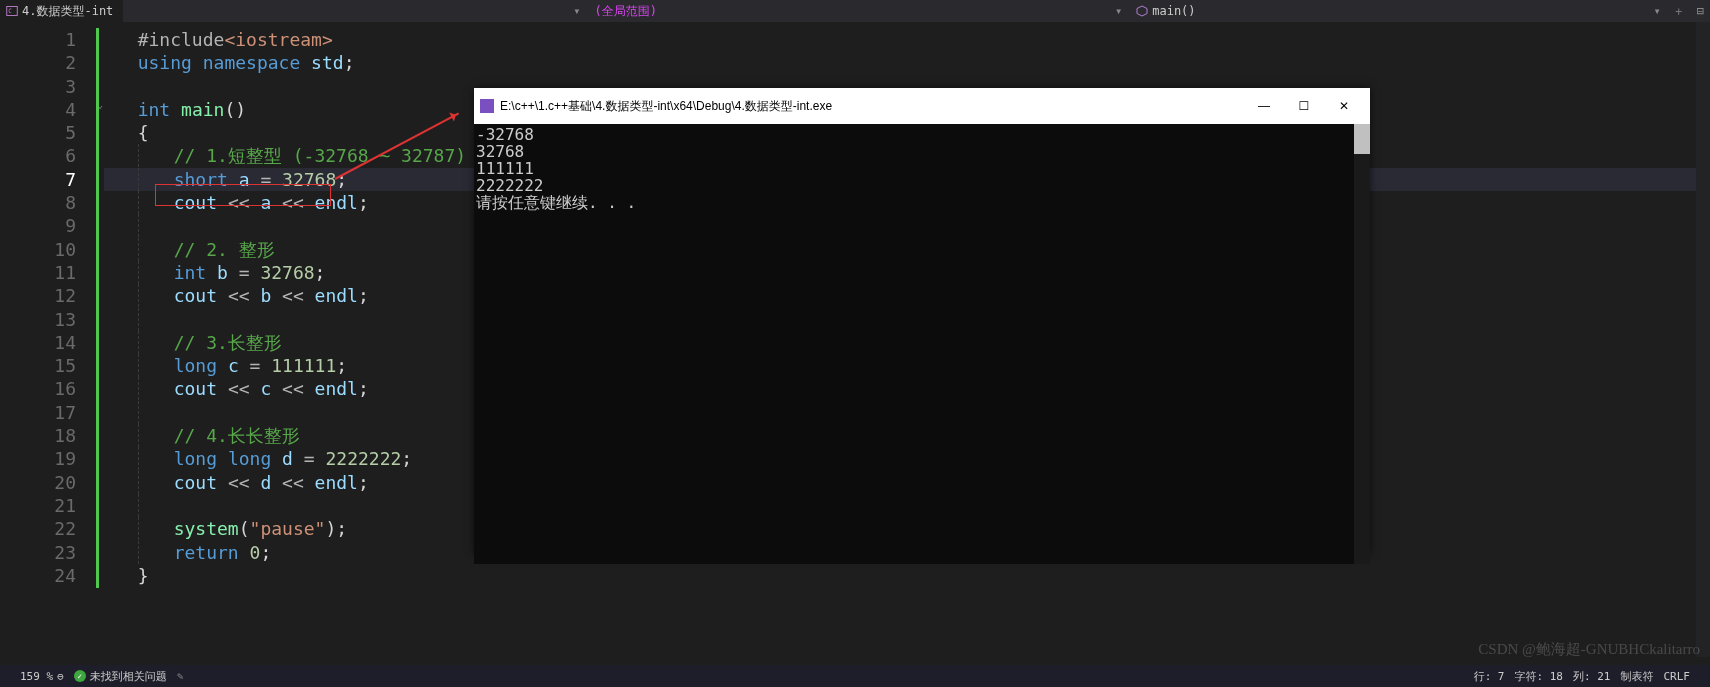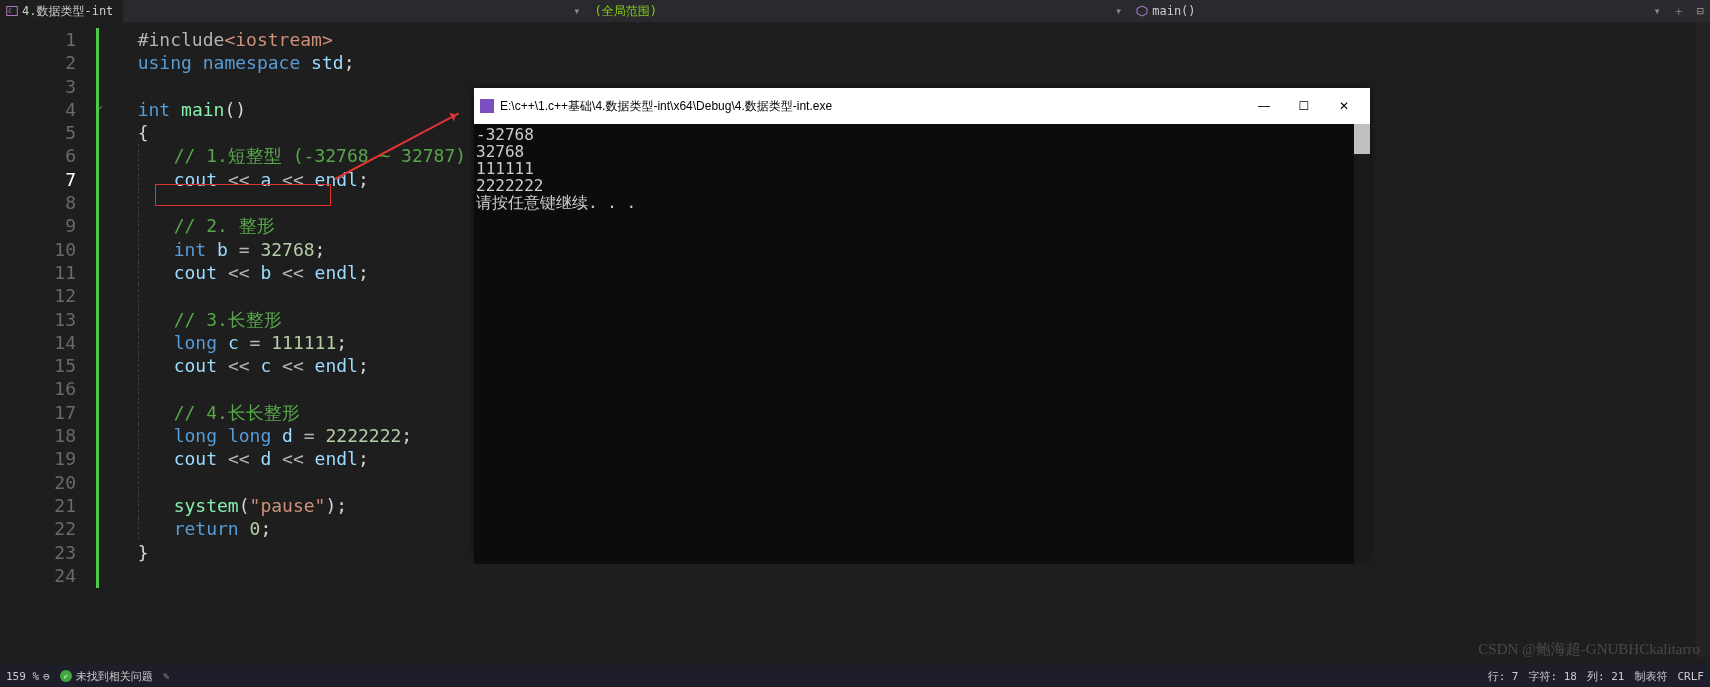--- a/index.html
+++ b/index.html
@@ -1,21 +1,21 @@
 <!DOCTYPE html>
 <html><head>
 <meta charset="utf-8">
 <style>
 * { margin:0; padding:0; box-sizing:border-box; }
 body { width:1710px; height:687px; background:#1e1e1e; font-family:"Consolas","Microsoft YaHei",monospace; color:#ccc; overflow:hidden; position:relative; }
 .topbar { height:22px; background:#2a2a2e; display:flex; align-items:center; font-size:12px; color:#ccc; }
 .tab { padding:2px 10px 2px 6px; background:#1e1e1e; display:flex; align-items:center; gap:4px; height:100%; }
 .tab svg { width:12px;height:12px; }
 .spacer{flex:1;}
-.topdd{padding:2px 8px;color:#84cc16;}
+.topdd{padding:2px 8px;color:#d946ef;}
 .topmain{padding:2px 8px;display:flex;align-items:center;gap:4px;}
 .editor{position:relative;height:640px;display:flex;}
 .gutter{width:96px;background:#1e1e1e;text-align:right;padding-top:6px;padding-right:20px;color:#6a6a6a;font-size:18px;line-height:23.3px;}
 .gutter .cur{color:#fff;}
 .codearea{flex:1;position:relative;padding-top:6px;font-size:18px;line-height:23.3px;}
 .greenbar{position:absolute;left:0;top:6px;width:3px;height:560px;background:#4ec94e;}
 .line{white-space:pre;position:relative;padding-left:12px;margin-left:8px;}
 .curline{background:#2a2a35;}
 .kw{color:#569cd6;}
 .str{color:#ce9178;}
@@ -31,21 +31,21 @@
 .arrow{position:absolute;width:140px;height:2px;background:#d33;}
 .arrow::after{content:"";position:absolute;right:-2px;top:-4px;border:5px solid transparent;border-left-color:#d33;}
 .console{position:absolute;left:474px;top:88px;width:896px;height:466px;background:#fff;box-shadow:0 0 8px rgba(0,0,0,0.6);}
 .conTitle{height:36px;background:#fff;display:flex;align-items:center;padding:0 6px;font-size:12px;color:#000;font-family:"Microsoft YaHei",sans-serif;}
 .conIcon{width:14px;height:14px;background:#7a4fbf;margin-right:6px;}
 .conTitle .ctrls{margin-left:auto;display:flex;}
 .conTitle .ctrl{width:40px;height:22px;display:flex;align-items:center;justify-content:center;color:#000;}
 .conBody{background:#0c0c0c;color:#ccc;height:440px;position:relative;font-size:16px;line-height:17px;padding:2px 0 0 2px;font-family:"SimSun","NSimSun",monospace;}
 .conScroll{position:absolute;right:0;top:0;width:16px;height:100%;background:#1a1a1a;}
 .conScroll .thumb{background:#c0c0c0;height:30px;}
-.status{position:absolute;bottom:0;left:0;right:0;height:22px;background:#1e1e2a;display:flex;align-items:center;font-size:11px;color:#ccc;padding:0 6px;gap:10px;}
+.status{position:absolute;bottom:0;left:0;right:0;height:22px;background:#1e1e2a;display:flex;align-items:center;font-size:11px;color:#ccc;padding:0 20px;gap:10px;}
 .status .grp{display:flex;align-items:center;gap:4px;}
 .okicon{width:12px;height:12px;border-radius:50%;background:#3fa73f;display:inline-flex;align-items:center;justify-content:center;color:#fff;font-size:8px;}
 .watermark{position:absolute;right:10px;bottom:28px;color:rgba(200,200,200,0.25);font-size:15px;font-family:"Microsoft YaHei";pointer-events:none;}
 .rightbar{position:absolute;right:0;top:22px;width:14px;height:635px;background:#232326;}
 </style>
 </head>
 <body>
 
 <div class="topbar">
   <div class="tab">
@@ -101,20 +101,21 @@
   </div>
   <span class="fold">⌄</span>
   <div class="codearea">
     <div class="greenbar"></div>
     <div class="line">  <span class="op">#include</span><span class="str">&lt;iostream&gt;</span></div>
     <div class="line">  <span class="kw">using</span> <span class="kw">namespace</span> <span class="id">std</span><span class="pun">;</span></div>
     <div class="line"> </div>
     <div class="line">  <span class="kw">int</span> <span class="fn">main</span><span class="pun">()</span></div>
     <div class="line">  <span class="pun">{</span></div>
     <div class="line">  <span class="vguide"></span><span class="cmt">// 1.短整型 (-32768 ~ 32787)</span></div>
+    <div class="line curline">  <span class="vguide"></span><span class="kw">short</span> <span class="id">a</span><span class="op"> = </span><span class="num">32768</span><span class="pun">;</span></div>
     <div class="line">  <span class="vguide"></span><span class="id">cout</span><span class="op"> &lt;&lt; </span><span class="id">a</span><span class="op"> &lt;&lt; </span><span class="id">endl</span><span class="pun">;</span></div>
     <div class="line">  <span class="vguide"></span></div>
     <div class="line">  <span class="vguide"></span><span class="cmt">// 2. 整形</span></div>
     <div class="line">  <span class="vguide"></span><span class="kw">int</span> <span class="id">b</span><span class="op"> = </span><span class="num">32768</span><span class="pun">;</span></div>
     <div class="line">  <span class="vguide"></span><span class="id">cout</span><span class="op"> &lt;&lt; </span><span class="id">b</span><span class="op"> &lt;&lt; </span><span class="id">endl</span><span class="pun">;</span></div>
     <div class="line">  <span class="vguide"></span></div>
     <div class="line">  <span class="vguide"></span><span class="cmt">// 3.长整形</span></div>
     <div class="line">  <span class="vguide"></span><span class="kw">long</span> <span class="id">c</span><span class="op"> = </span><span class="num">111111</span><span class="pun">;</span></div>
     <div class="line">  <span class="vguide"></span><span class="id">cout</span><span class="op"> &lt;&lt; </span><span class="id">c</span><span class="op"> &lt;&lt; </span><span class="id">endl</span><span class="pun">;</span></div>
     <div class="line">  <span class="vguide"></span></div>

